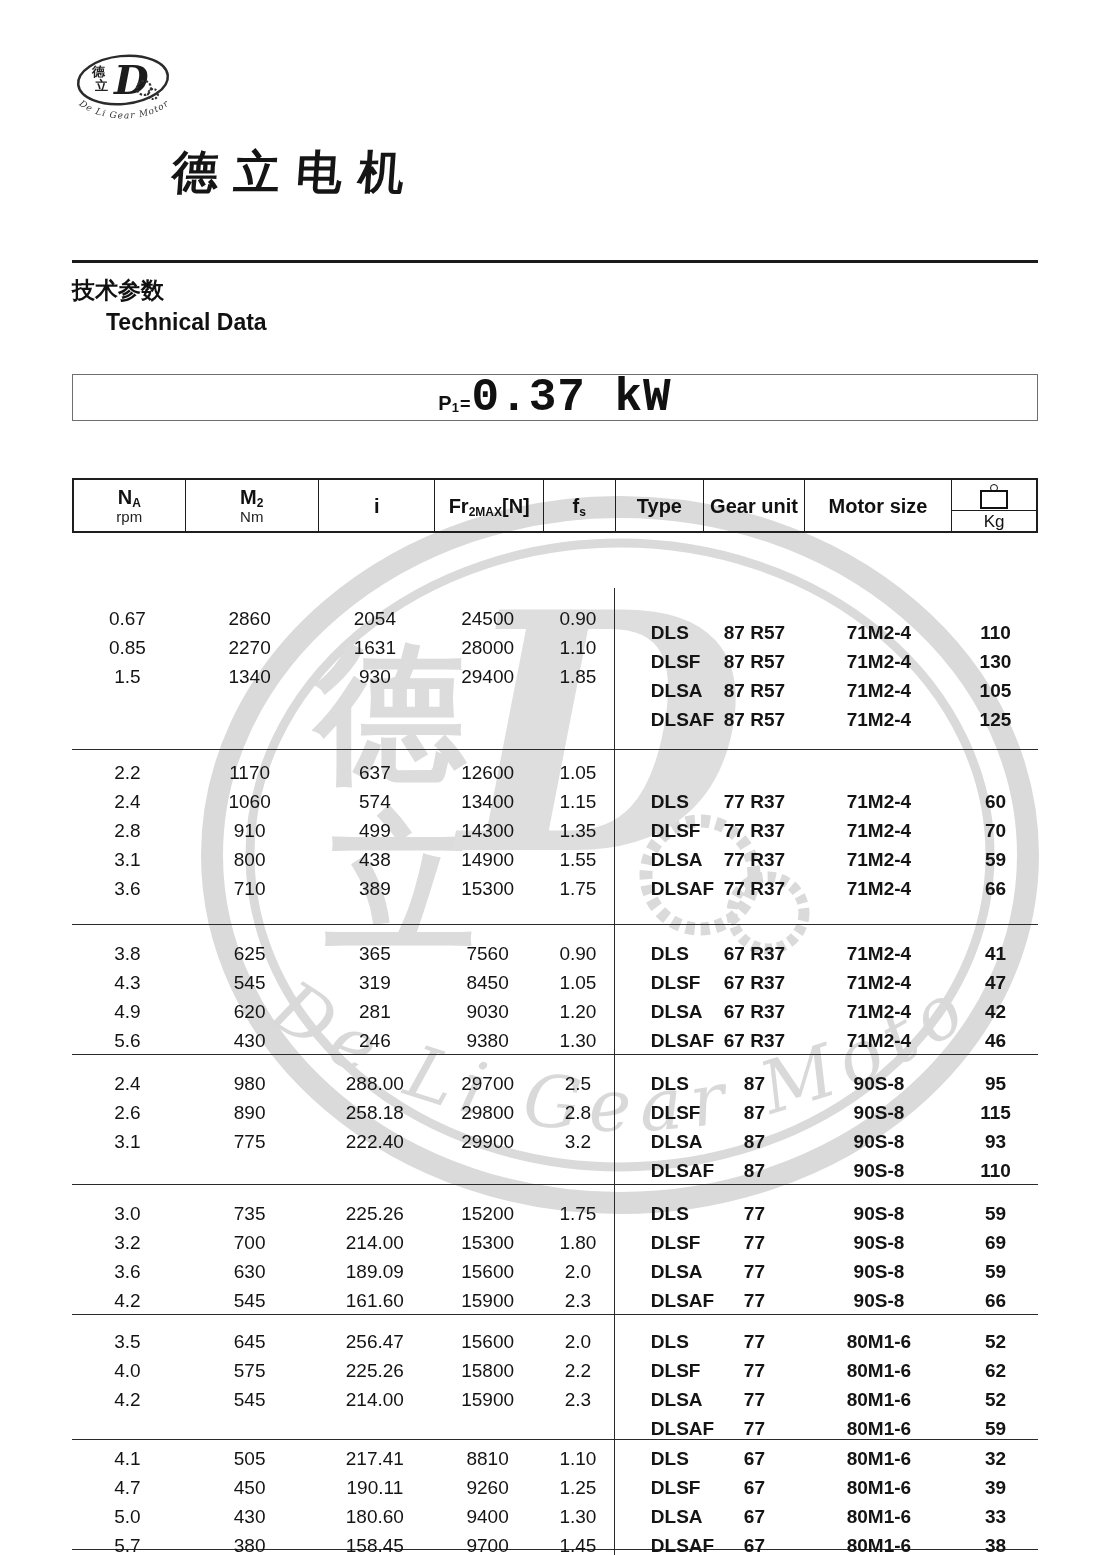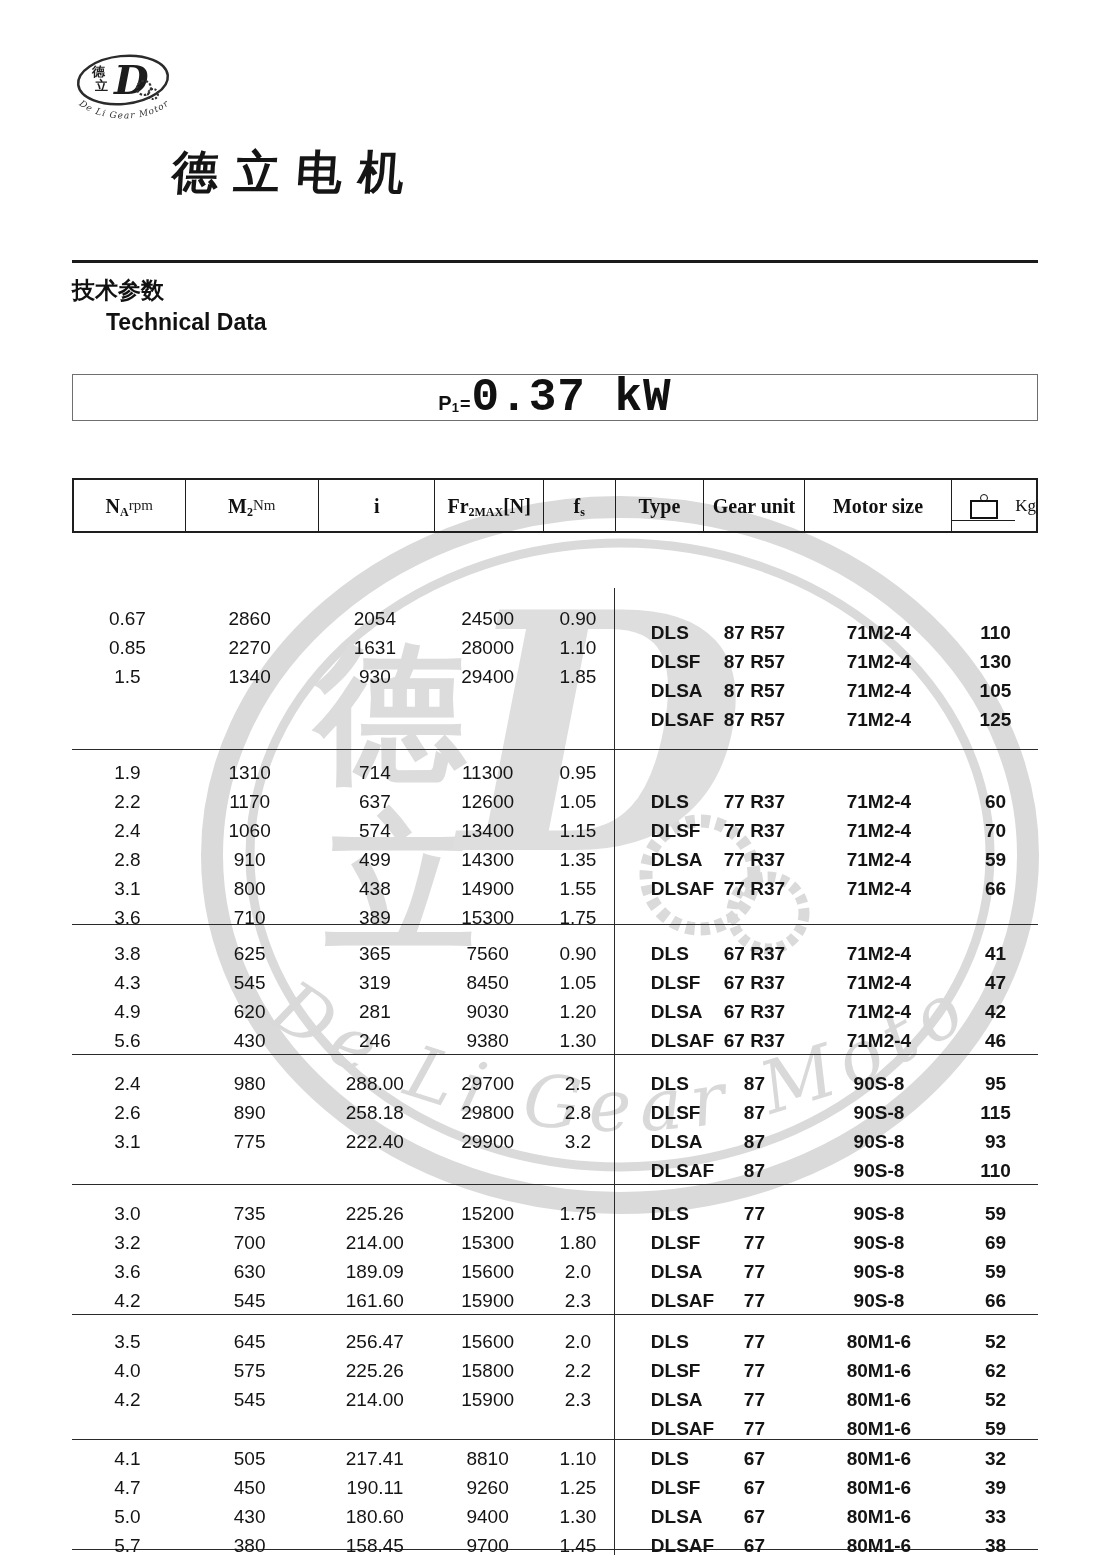--- a/index.html
+++ b/index.html
@@ -22,22 +22,22 @@
              border:1px solid #6f6f6f;display:flex;align-items:center;justify-content:center;}
   .power-line{display:flex;align-items:baseline;font-weight:bold;}
   .p-main{font-size:20px;}
   .p-sub{font-size:13px;position:relative;top:2px;}
   .p-eq{font-size:18px;margin:0 1px;}
   .p-val{font-size:46px;letter-spacing:1px;font-family:Liberation Mono, monospace;}
 
   
   .thead{position:absolute;left:72px;top:236px;width:966px;height:55px;box-sizing:border-box;
          border:2px solid #1e1e1e;display:flex;}
-  .th{box-sizing:border-box;border-left:1.5px solid #1e1e1e;display:flex;flex-direction:row;
-      align-items:center;justify-content:center;text-align:center;font-family:Liberation Serif, serif;}
+  .th{box-sizing:border-box;border-left:1.5px solid #1e1e1e;display:flex;flex-direction:column;
+      align-items:center;justify-content:center;text-align:center;}
   .th:first-child{border-left:none;}
   .th-main{font-size:20px;font-weight:bold;line-height:22px;}
   .th-sub{font-size:12px;font-weight:bold;position:relative;top:3px;}
   .th-unit{font-size:15px;line-height:17px;color:#222;}
   .c1{width:11.49%}.c2{width:13.87%}.c3{width:12.11%}.c4{width:11.28%}.c5{width:7.45%}
   .c6{width:9.21%}.c7{width:10.46%}.c8{width:15.32%}.c9{width:8.81%}
   .th.c9{padding:0;justify-content:flex-start;}
   .kg-top{width:100%;box-sizing:border-box;border-bottom:1.5px solid #1e1e1e;
           padding:4px 0 3px;display:flex;justify-content:center;}
   .kg-label{font-size:17px;font-weight:normal;padding-top:1px;}
@@ -208,27 +208,20 @@
             <div class="cell dr1">DLSAF</div>
             <div class="cell dr2">87 R57</div>
             <div class="cell dr3">71M2-4</div>
             <div class="cell dr4">125</div>
           </div>
         </div>
       </div>
       <div class="block" style="height: 175px;">
         <div class="block-left" style="padding-top: 7.5px;">
           <div class="drow">
-            <div class="cell dl1">1.9</div>
-            <div class="cell dl2">1310</div>
-            <div class="cell dl3">714</div>
-            <div class="cell dl4">11300</div>
-            <div class="cell dl5">0.95</div>
-          </div>
-          <div class="drow">
             <div class="cell dl1">2.2</div>
             <div class="cell dl2">1170</div>
             <div class="cell dl3">637</div>
             <div class="cell dl4">12600</div>
             <div class="cell dl5">1.05</div>
           </div>
           <div class="drow">
             <div class="cell dl1">2.4</div>
             <div class="cell dl2">1060</div>
             <div class="cell dl3">574</div>

